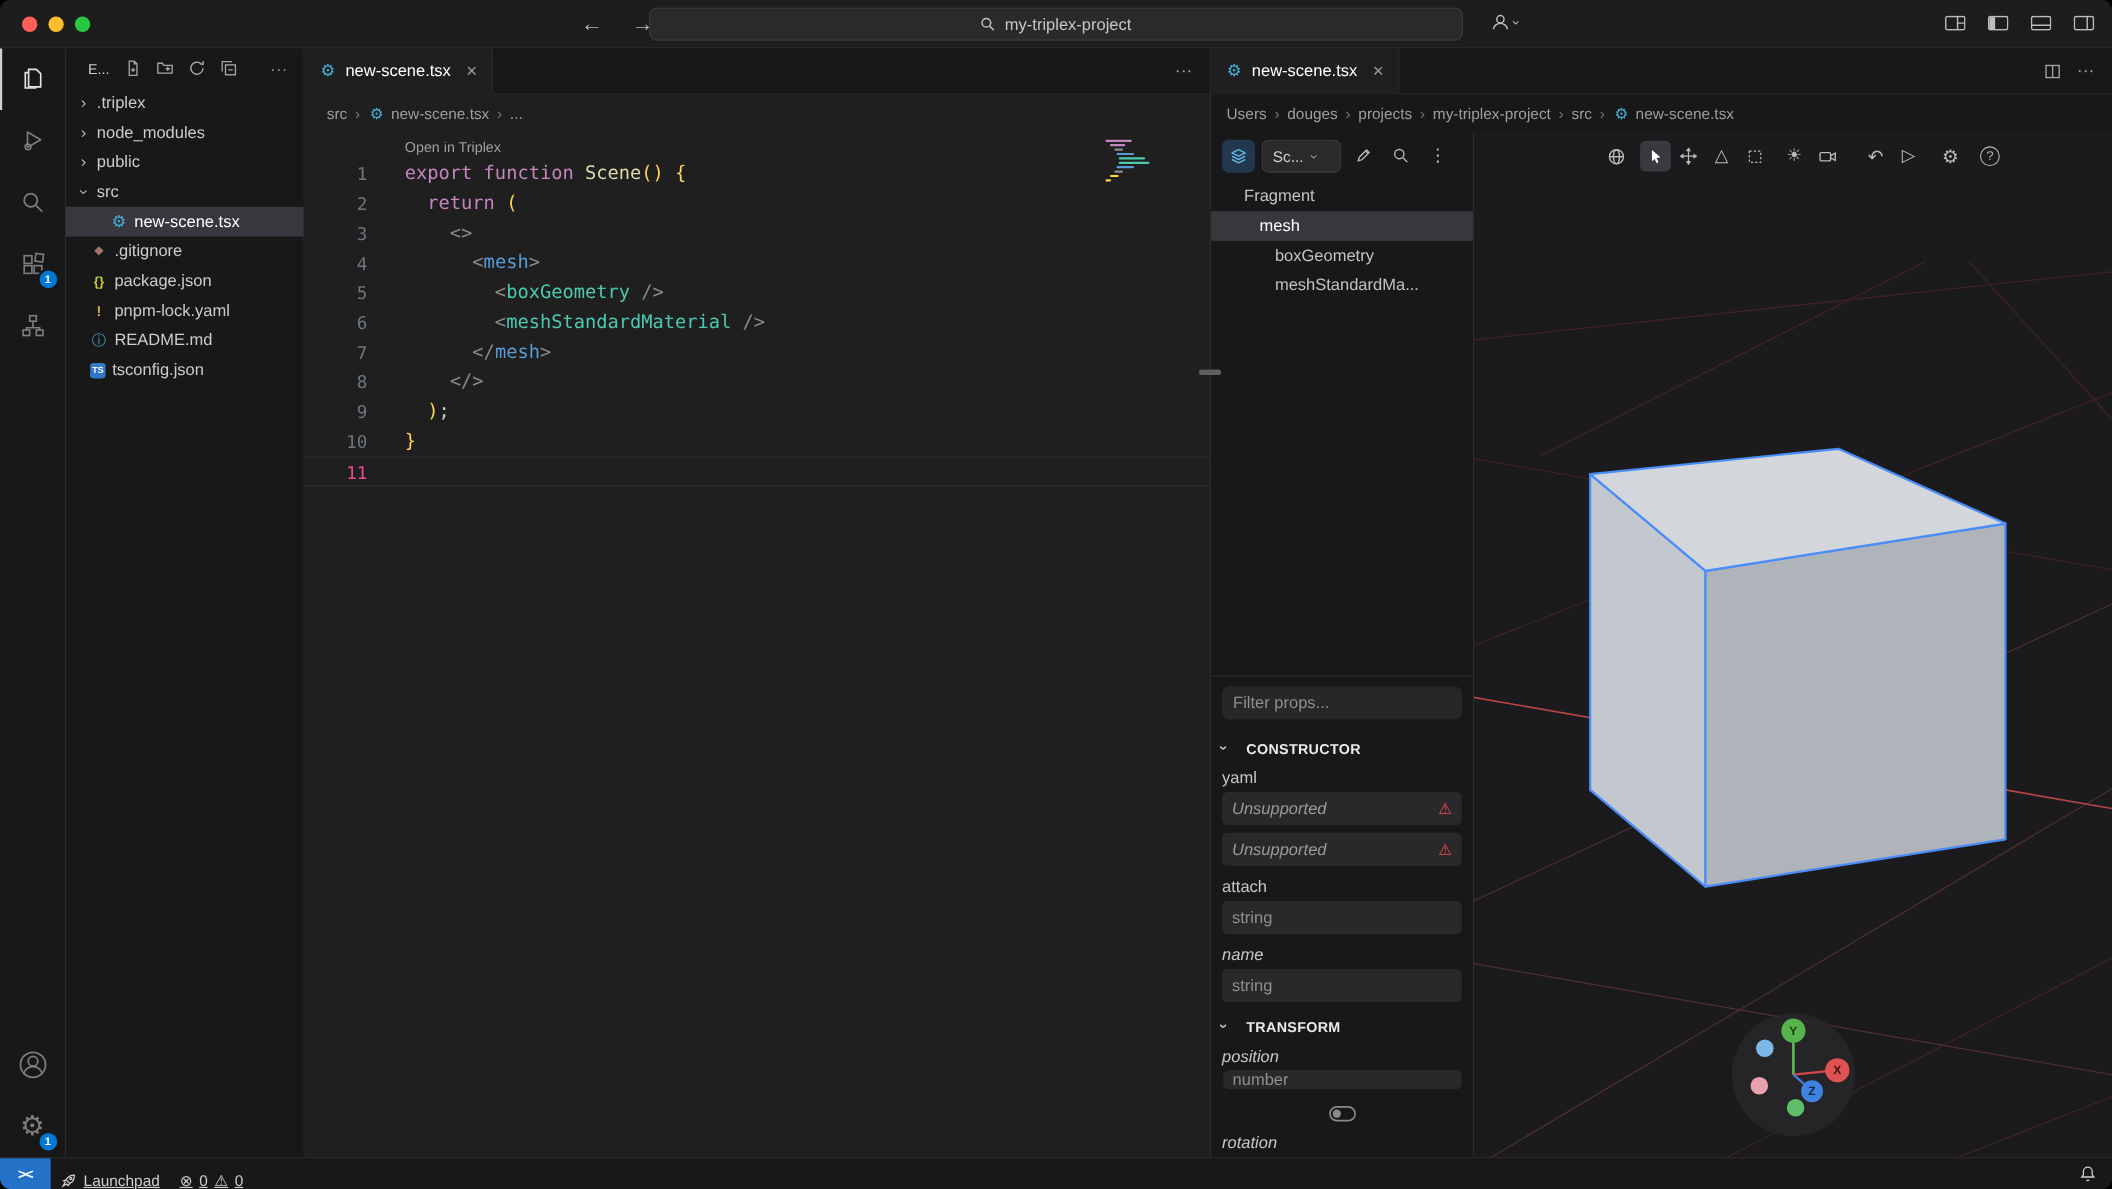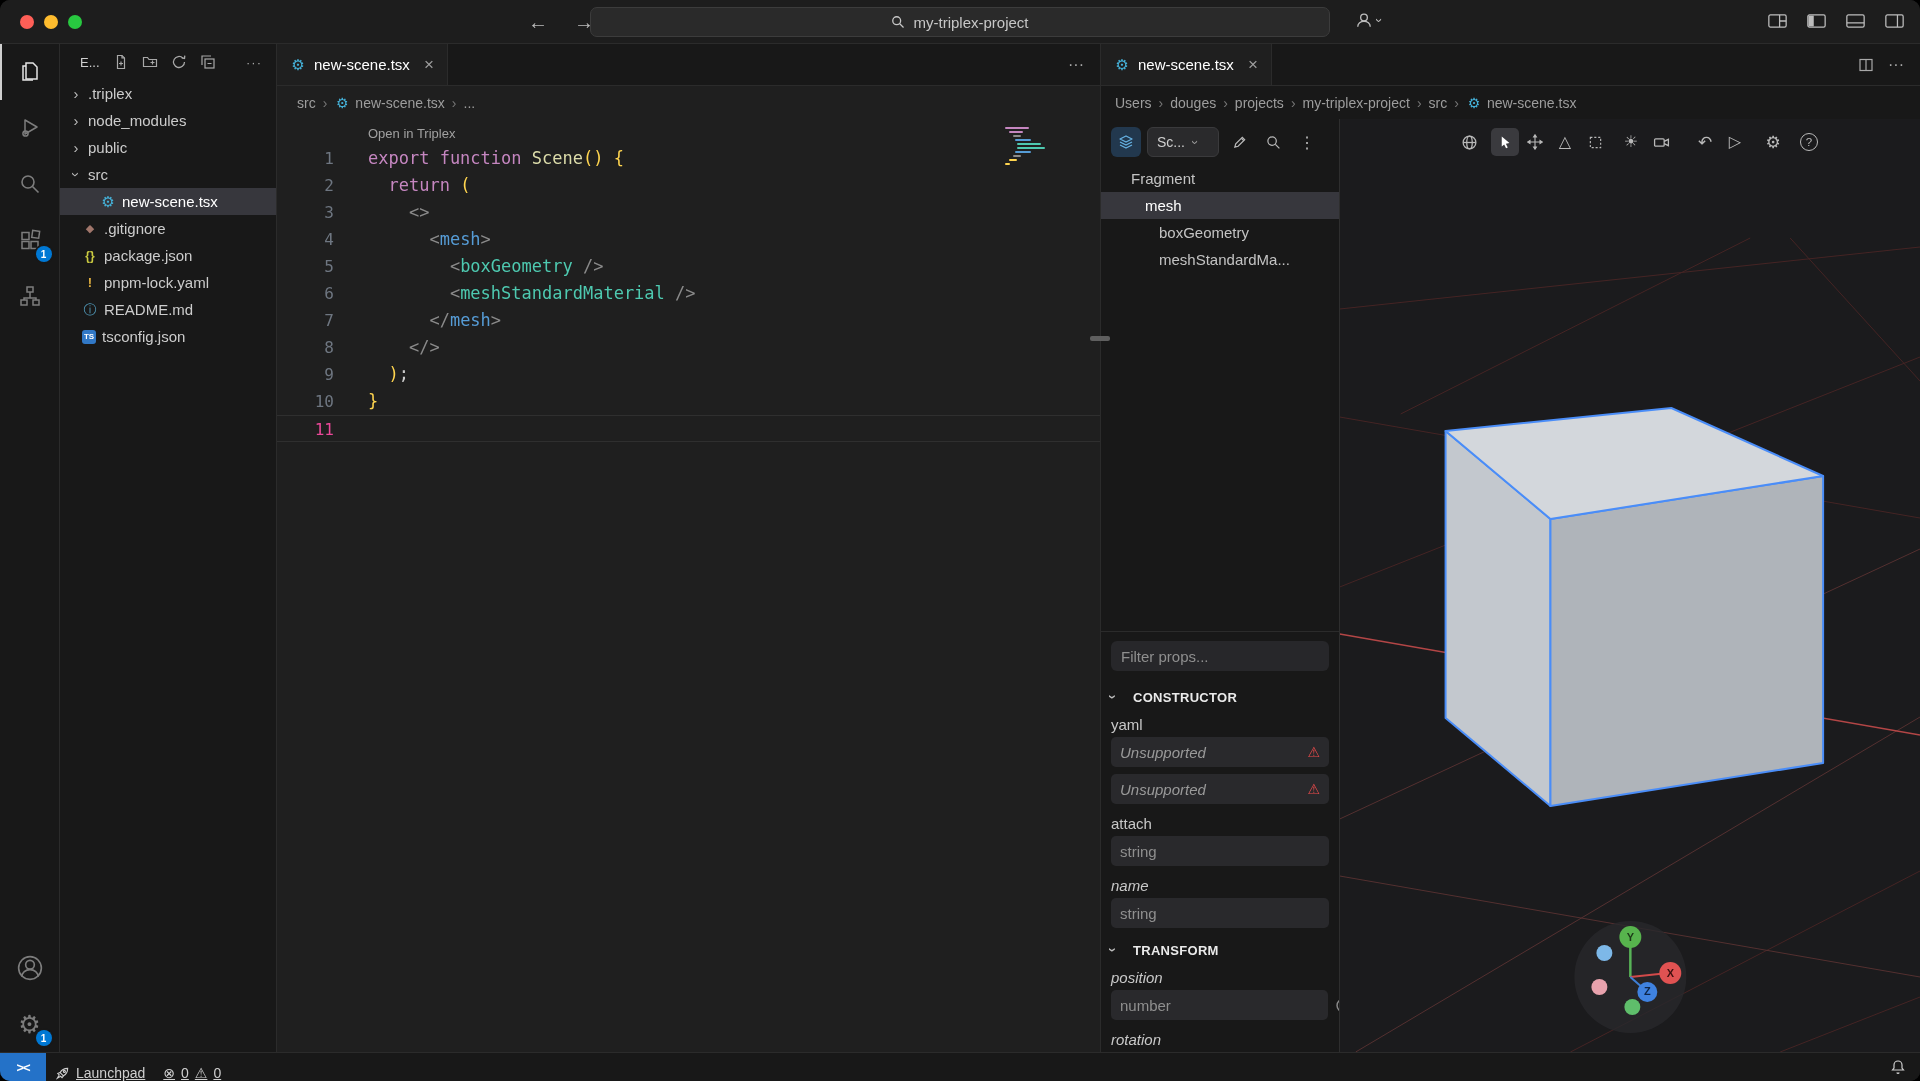--- a/index.html
+++ b/index.html
@@ -76,21 +76,21 @@
 
   .tri-toolbar { position:absolute; left:354px; top:9px; display:flex; align-items:center; gap:2px; z-index:3; color:#b9b9b9; }
   .vbtn { width:28px; height:28px; border:none; background:transparent; color:#b9b9b9; border-radius:5px; display:flex; align-items:center; justify-content:center; font:inherit; cursor:pointer; }
   .vbtn.active { background:#3a3a3e; color:#fff; }
   .vbtn .g16 { font-size:16px; line-height:1; }
   .vbtn .g17 { font-size:17px; line-height:1; }
   .m6{margin-left:6px;} .m14{margin-left:14px;} .m8{margin-left:8px;}
   .help-circle { width:18px; height:18px; border:1.4px solid #b9b9b9; border-radius:50%; font-size:11.5px; display:flex; align-items:center; justify-content:center; }
 
   .left-col { position:absolute; top:0; left:0; bottom:0; width:239px; background:#181818; border-right:1px solid #2e2e2e; display:flex; flex-direction:column; z-index:2; font-size:15px; }
-  .tl-toolbar { display:flex; align-items:center; gap:6px; padding:8px 10px 6px 10px; }
+  .tl-toolbar { display:flex; align-items:flex-start; gap:6px; padding:8px 10px 6px 10px; }
   .icon-btn { width:28px; height:28px; border:none; background:transparent; color:#b9b9b9; border-radius:5px; display:flex; align-items:center; justify-content:center; cursor:pointer; font-size:16px; }
   .icon-btn.layers { width:30px; height:30px; background:#22384e; color:#66b1e3; border-radius:6px; }
   .scene-select { height:30px; min-width:72px; background:#2a2a2c; border:1px solid #3a3a3c; border-radius:6px; color:#cfcfcf; font-size:14px; display:flex; align-items:center; gap:8px; padding:0 9px; cursor:pointer; }
   .scene-tree { margin-top:2px; }
   .strow { height:27px; display:flex; align-items:center; color:#c3c3c3; cursor:pointer; }
   .strow.selected { background:#37373d; color:#fff; }
   .p30{padding-left:30px;} .p44{padding-left:44px;} .p58{padding-left:58px;}
   .flex-spacer { flex:1; }
   .col-divider { border-top:1px solid #2b2b2b; }
   .filter-wrap { padding:9px 10px; }
@@ -99,21 +99,21 @@
   .props { padding:0 10px; overflow:hidden; }
   .section-head { display:flex; align-items:center; gap:17px; height:30px; margin-top:2px; font-size:13px; font-weight:700; letter-spacing:.3px; color:#eaeaea; cursor:pointer; }
   .section-head .rot90 { font-size:14px; color:#bdbdbd; }
   .prop-label { height:25px; line-height:25px; color:#c8c8c8; }
   .prop-label.italic { font-style:italic; }
   .prop-field { height:30px; background:#29292c; border-radius:5px; display:flex; align-items:center; padding:0 9px; margin-bottom:7px; }
   .prop-field input { flex:1; min-width:0; background:transparent; border:none; outline:none; color:#ec4899; font:inherit; }
   .prop-field input::placeholder { color:#8f8f8f; }
   .prop-field.unsupported input::placeholder { font-style:italic; color:#9a9a9a; }
   .prop-field .warn { color:#f14c4c; font-size:14px; margin-left:8px; }
-  .num-row { display:flex; align-items:center; gap:8px; }
+  .num-row { display:flex; align-items:center; gap:8px;flex-direction:column; }
   .num-row .prop-field { flex:1; }
   .num-row .toggle { flex:none; display:flex; cursor:pointer; margin-bottom:7px; }
 
   
   .statusbar { position:absolute; left:0; right:0; bottom:0; height:29px; background:#181818; border-top:1px solid #2b2b2b; display:flex; align-items:center; font-size:14px; color:#cfcfcf; }
   .remote-chip { width:46px; height:100%; background:#2472c8; color:#fff; display:flex; align-items:center; justify-content:center; font-weight:700; font-size:13px; letter-spacing:-1px; cursor:pointer; }
   .sb-item { display:flex; align-items:flex-end; gap:6px; padding:0 9px; height:100%; cursor:pointer;text-decoration:underline; }
   .sb-ico { font-size:14px; }
   .sb-right { margin-left:auto; padding-right:14px; display:flex; align-items:center; }
 

